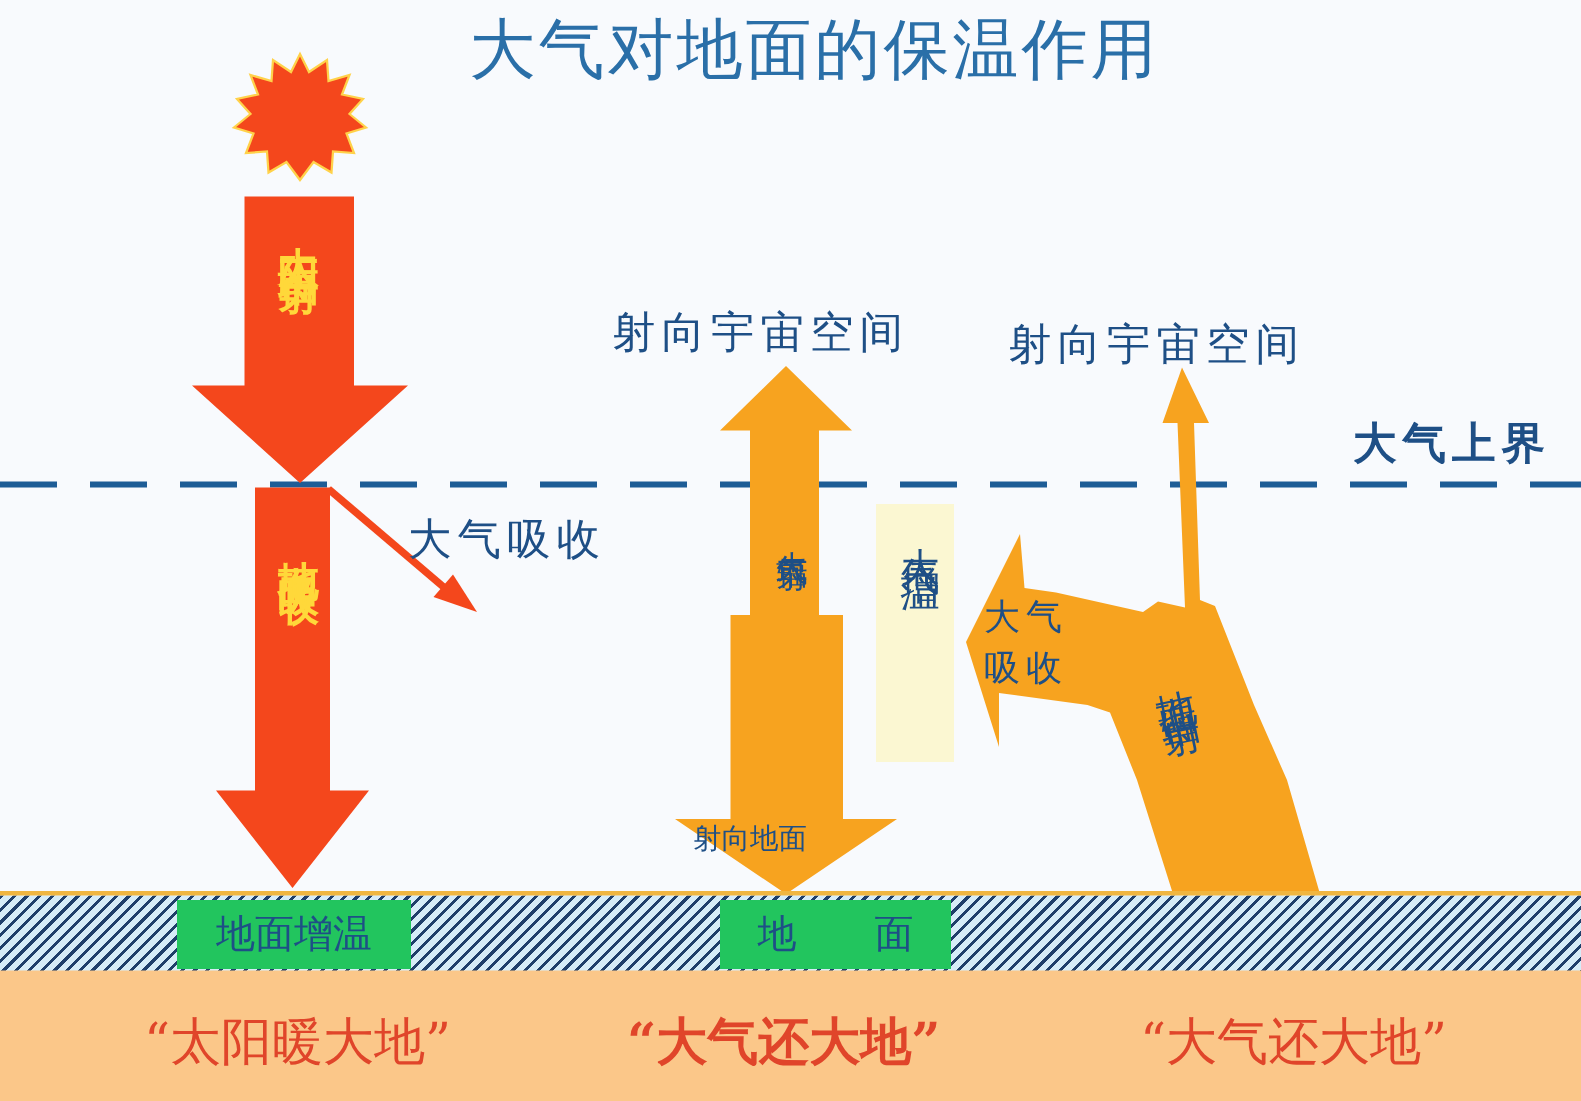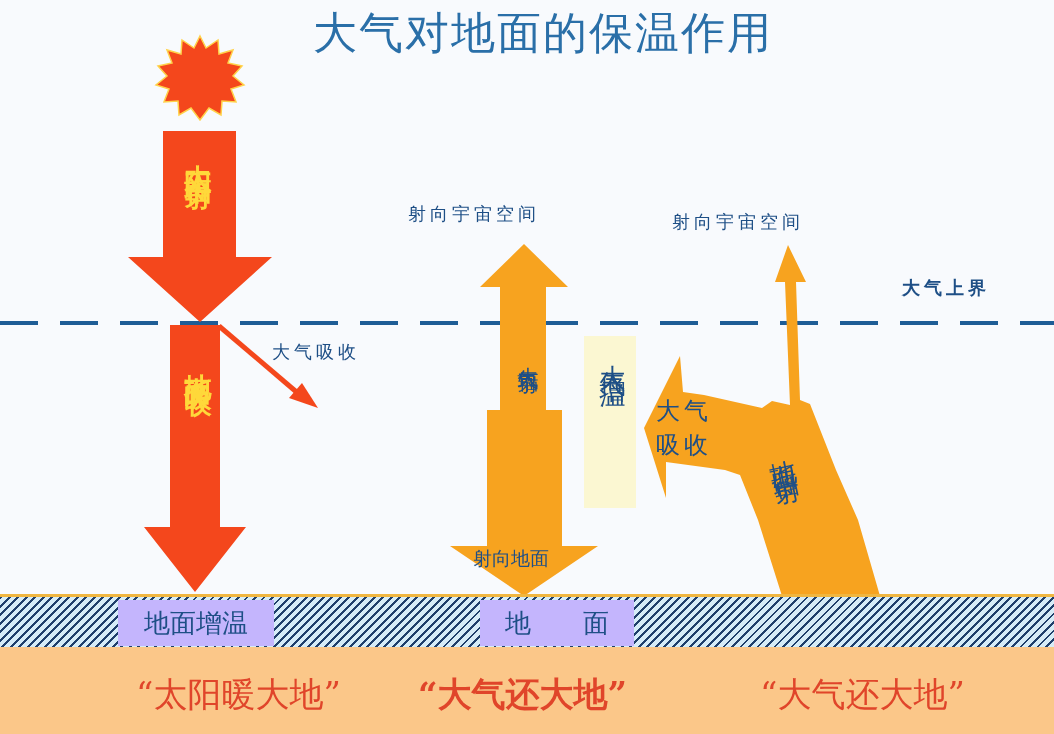--- a/index.html
+++ b/index.html
@@ -1,25 +1,25 @@
 <!DOCTYPE html>
 <html><head>
 <meta charset="utf-8">
 <style>
   html, body { margin:0; padding:0; }
   body { width:1054px; height:734px; position:relative; overflow:hidden; background:#f8fafd; font-family:"DejaVu Serif", serif; }
   .abs { position:absolute; }
   #title { left:0; top:0; width:1054px; text-align:center; top:4px; font-size:44px; color:#2a6fa8; letter-spacing:2px; font-family:"DejaVu Serif", serif;padding-left:16px; }
   svg#diagram { position:absolute; left:0; top:0; }
-  .lbl-blue { color:#1e4f86; font-size:18px; letter-spacing:4px; font-family:"DejaVu Serif", serif; white-space:nowrap; }
+  .lbl-blue { color:#1e4f86; font-size:29px; letter-spacing:4px; font-family:"DejaVu Serif", serif; white-space:nowrap; }
   .vert { writing-mode:vertical-rl; text-orientation:upright; letter-spacing:6px; }
   .lbl-yellow { color:#ffd83a; font-size:27px; font-weight:bold; }
   .ground { left:0; top:594px; width:1054px; height:52px; border-top:3px solid #f0b640;
     background: repeating-linear-gradient(135deg, #1f3f6a 0 2px, #d6ecf7 2px 6px); }
-  .ground-tag { background:#c4b5fd; color:#1e4f86; font-size:26px; height:46px; line-height:46px; top:600px; text-align:center; }
+  .ground-tag { background:#22c55e; color:#1e4f86; font-size:26px; height:46px; line-height:46px; top:600px; text-align:center; }
   .band { left:0; top:647px; width:1054px; height:87px; background:#fbc789; }
   .slogan { top:672px; color:#e0452a; font-size:34px; white-space:nowrap; font-family:"DejaVu Serif", serif; }
   .note-box { left:584px; top:336px; width:52px; height:172px; background:#fbf7d2; }
 </style>
 </head>
 <body>
 
 <div id="title" class="abs">大气对地面的保温作用</div>
 
 <svg id="diagram" width="1054" height="734" viewBox="0 0 1054 734">
@@ -48,30 +48,30 @@
       782,596 880,596 858,520 836,470 810,404 800,400 796,282 806,282 788,245 775,282 785,282 790,405 772,401 762,408 704,395 683,392 680,356 644,428 666,498 666,462 725,470 740,475 758,520"></polygon>
   </g>
 </svg>
 
 <div class="abs lbl-yellow vert" style="left:180px; top:143px;">太阳辐射</div>
 <div class="abs lbl-yellow vert" style="left:180px; top:352px;">地面吸收</div>
 <div class="abs lbl-blue" style="left:272px; top:340px;">大气吸收</div>
 
 <div class="abs lbl-blue" style="left:408px; top:202px;">射向宇宙空间</div>
 <div class="abs lbl-blue vert" style="left:514px; top:350px; font-size:21px; letter-spacing:2px;">大气辐射</div>
-<div class="abs lbl-blue" style="left:473px; top:546px; font-size:19px; letter-spacing:0;">射向地面</div>
+<div class="abs lbl-blue" style="left:462px; top:546px; font-size:19px; letter-spacing:0;">射向地面</div>
 <div class="abs note-box">
   <div class="lbl-blue vert" style="margin:8px 0 0 12px; font-size:26px;">大气增温</div>
 </div>
 
 <div class="abs lbl-blue" style="left:672px; top:210px;">射向宇宙空间</div>
 <div class="abs lbl-blue" style="left:902px; top:276px;font-weight:bold;">大气上界</div>
 <div class="abs lbl-blue" style="left:656px; top:394px; width:66px; font-size:24px; letter-spacing:4px; white-space:normal; line-height:34px;">大气吸收</div>
 <div class="abs lbl-blue vert" style="left:762px; top:440px; font-size:26px; transform:rotate(-12deg);">地面辐射</div>
 
 <div class="abs ground"></div>
 <div class="abs ground-tag" style="left:118px; width:156px;">地面增温</div>
 <div class="abs ground-tag" style="left:480px; width:154px;">地　　面</div>
 
 <div class="abs band"></div>
-<div class="abs slogan" style="left:96px;margin-left:40px;">“太阳暖大地”</div>
+<div class="abs slogan" style="left:96px;">“太阳暖大地”</div>
 <div class="abs slogan" style="left:418px;font-weight:bold;">“大气还大地”</div>
 <div class="abs slogan" style="left:760px;">“大气还大地”</div>
 
 </body></html>

